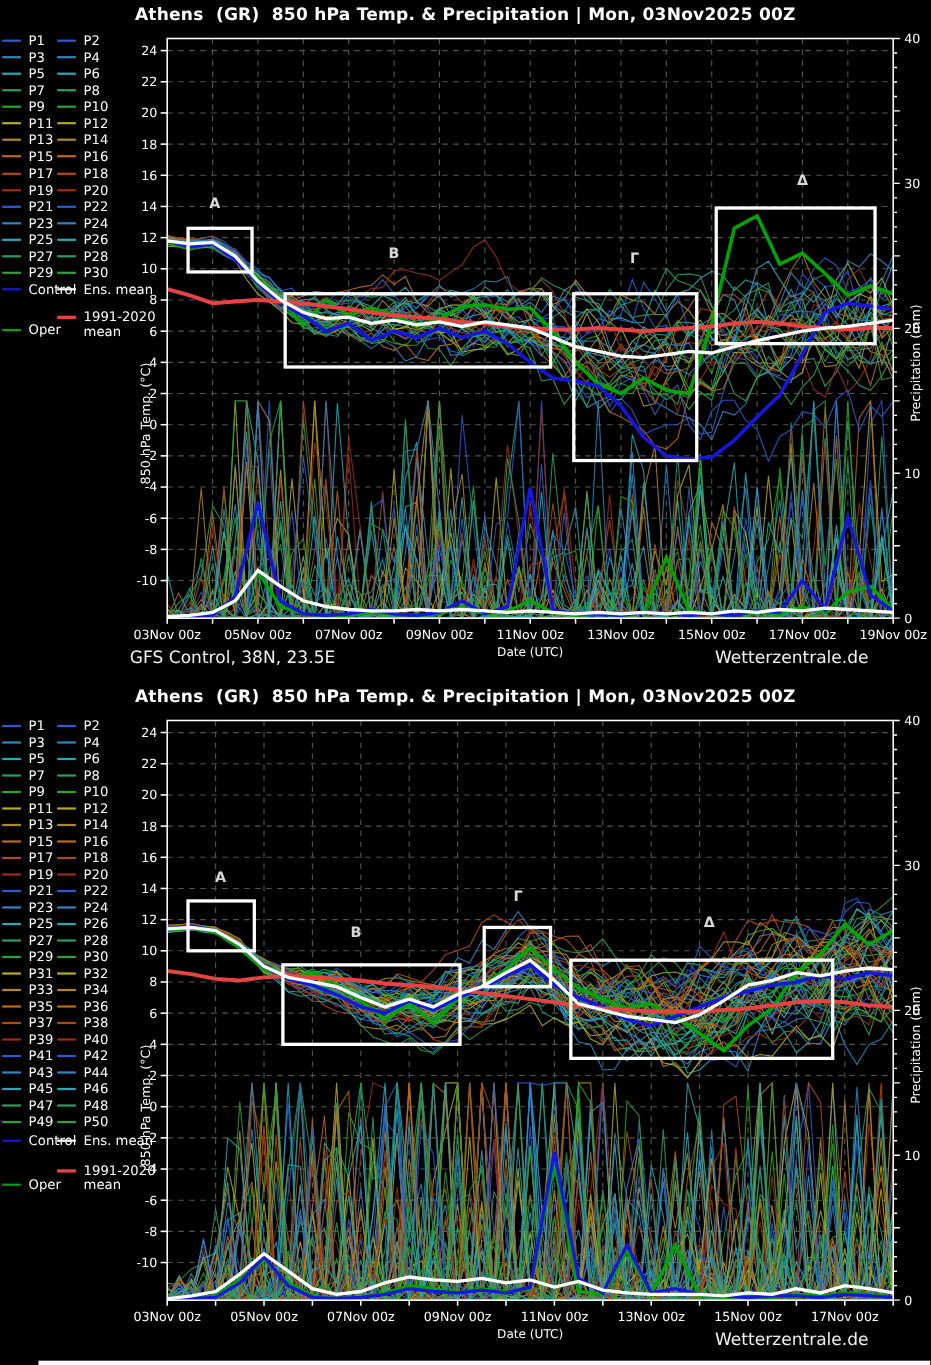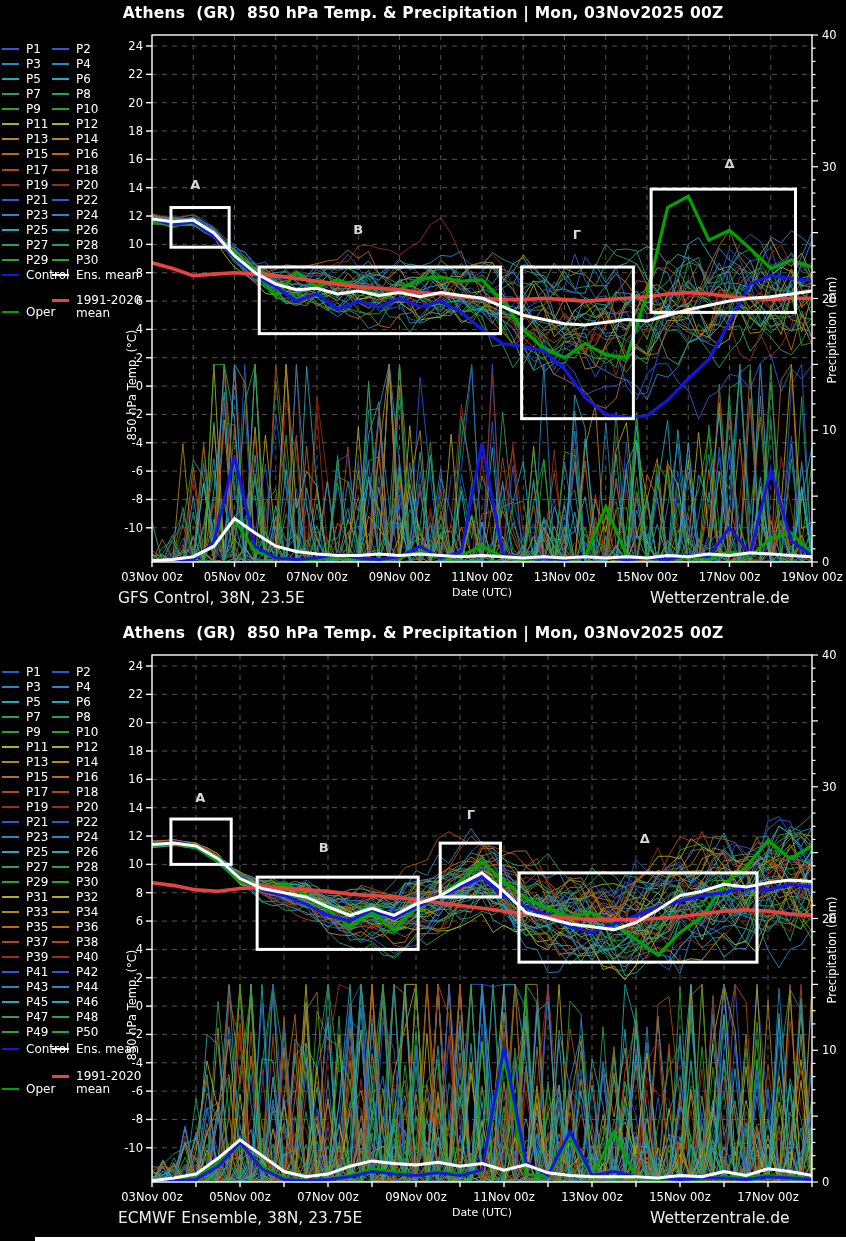--- a/index.html
+++ b/index.html
@@ -3,21 +3,21 @@
 <meta charset="utf-8">
 <style>
   html,body{margin:0;padding:0;background:#000;}
   #canvas{position:relative;width:846px;height:1241px;background:#000;overflow:hidden;
           font-family:"DejaVu Sans","Liberation Sans",sans-serif;}
   .panel{position:absolute;left:0;width:846px;height:621px;}
   .chart-title{position:absolute;top:4px;left:0;width:846px;text-align:center;color:#fff;
                font-size:15.5px;font-weight:bold;white-space:pre;letter-spacing:.2px;}
   .footer-left{position:absolute;top:589px;left:118px;color:#f0f0f0;font-size:15.5px;}
   .footer-right{position:absolute;top:589px;left:650px;color:#f0f0f0;font-size:15.5px;}
-  .legend{position:absolute;top:12px;left:0;width:140px;height:621px;}
+  .legend{position:absolute;top:0;left:0;width:140px;height:621px;}
   .lg-row{position:absolute;height:14px;}
   .lg-swatch{position:absolute;left:0;top:5px;width:17px;height:2px;}
   .lg-label{position:absolute;left:24px;top:0;color:#fff;font-size:12px;line-height:13px;white-space:pre;}
   svg{position:absolute;top:0;left:0;}
   .bottom-strip{position:absolute;left:35px;top:1237px;width:811px;height:4px;background:#fff;}
 </style>
 </head>
 <body>
 
 <div id="canvas">
@@ -886,17 +886,16 @@
         <div class="lg-row" style="left: 52px; top: 438px;">
           <div class="lg-swatch" style="background: rgb(232, 66, 66); height: 3px;"></div>
           <div class="lg-label">1991-2020
 mean</div>
         </div>
         <div class="lg-row" style="left: 2px; top: 451px;">
           <div class="lg-swatch" style="background: rgb(0, 164, 0);"></div>
           <div class="lg-label">Oper</div>
         </div>
       </div>
-    <div class="footer-left">ECMWF Ensemble, 38N, 23.75E</div>
     <div class="footer-right">Wetterzentrale.de</div>
   </div>
   <div class="bottom-strip"></div>
 </div>
 
 </body></html>

